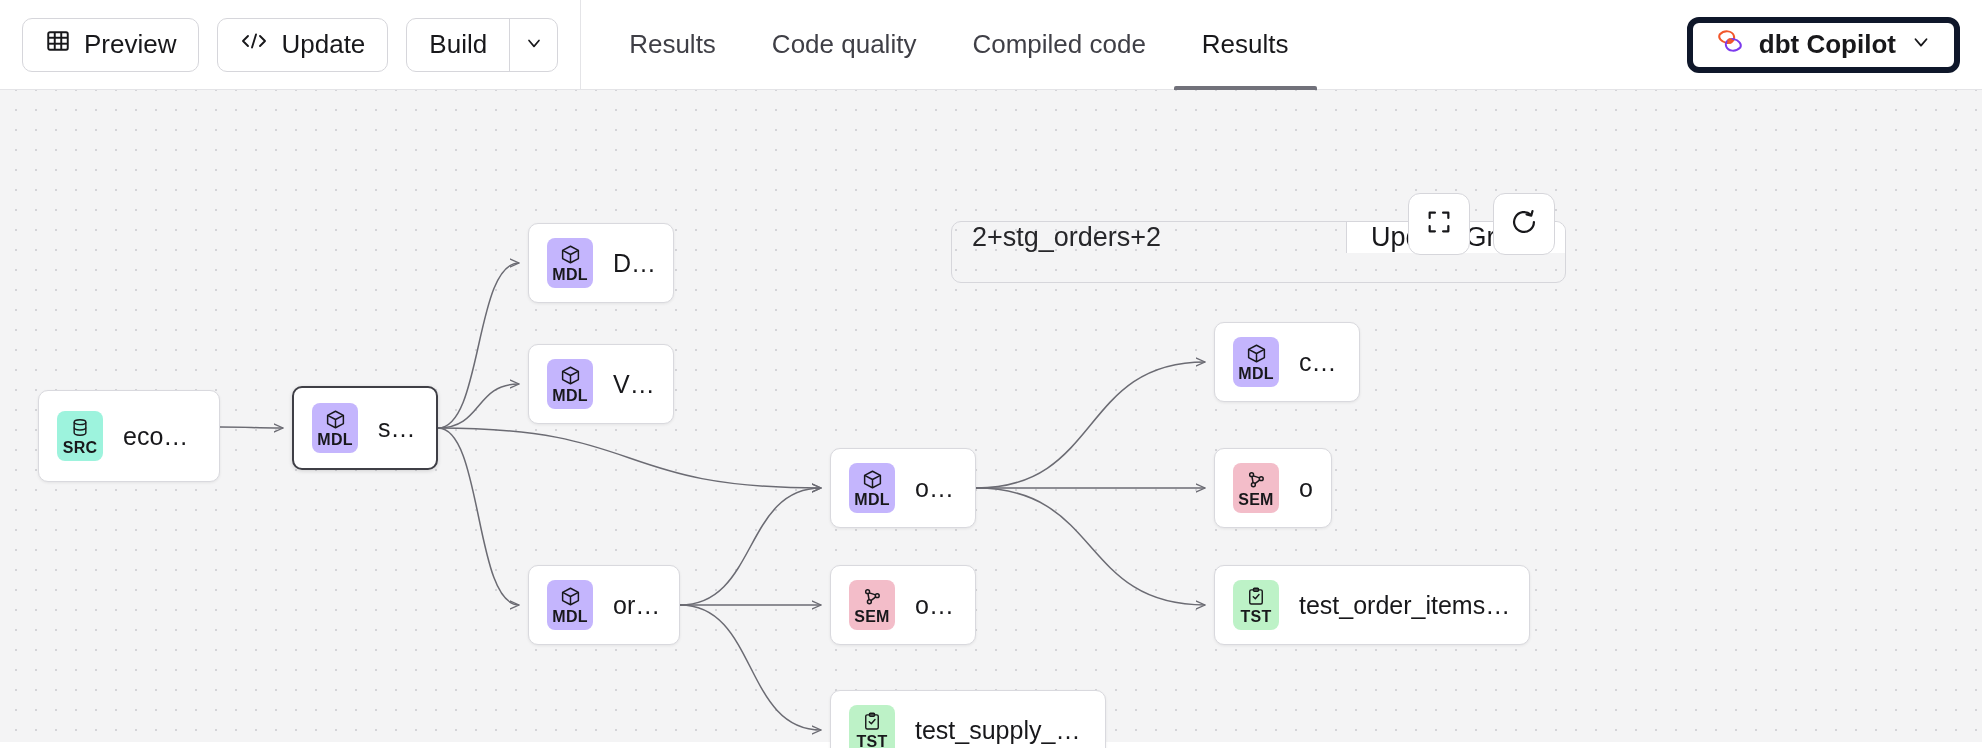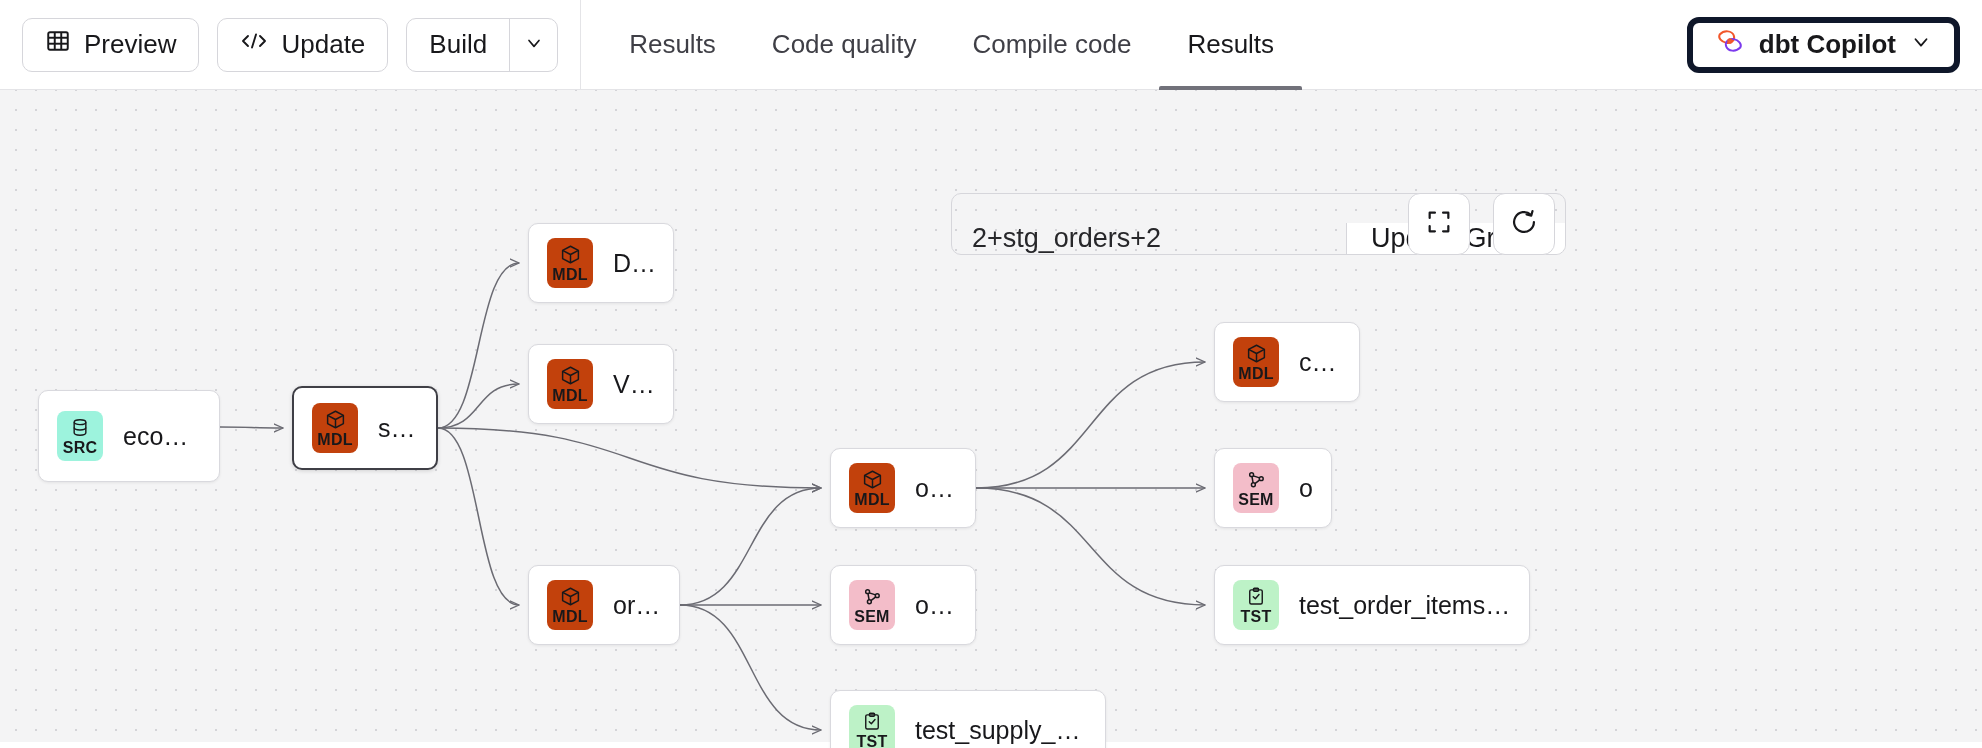--- a/index.html
+++ b/index.html
@@ -113,26 +113,27 @@
     position:absolute; left:0; right:0; bottom:0; height:6px;
     background:#ffffff;
   }
 
   
   .graph-controls {
     position: absolute; z-index: 5;
     display: flex; align-items: center; gap: 0;
   }
   .sel-box {
-    display: flex; align-items: flex-end;
+    display: flex; align-items: flex-start;
     border: 1px solid #d6d6db;
     border-radius: 10px;
     overflow: hidden;
     background: transparent;
     height: 62px;
+    margin-top: 28px;
   }
   .sel-input {
     display: flex; align-items: center;
     padding: 0 20px;
     min-width: 340px;
     font-size: 27px; color: #27272a;
     background: transparent;
     border: none; outline: none;
     font-family: "Liberation Sans", sans-serif;
     cursor: text;
@@ -175,21 +176,21 @@
   .badge {
     display: flex; flex-direction: column;
     align-items: center; justify-content: center;
     width: 46px; height: 50px;
     border-radius: 8px;
     flex: 0 0 auto;
     gap: 1px;
   }
   .badge .bglyph { display:flex; align-items:center; justify-content:center; height:22px; }
   .badge .blabel { font-size: 16px; font-weight: bold; color: #18181b; line-height: 1; letter-spacing: .2px; }
-  .badge.mdl { background: #c2410c; text-align: center; }
+  .badge.mdl { background: #c4b5fd; text-align: center; }
   .badge.src { background: #9df3dd; }
   .badge.sem { background: #f3bdc9; }
   .badge.tst { background: #bdf2c7; }
 
   .node-label {
     font-size: 25px;
     color: #18181b;
     white-space: nowrap;
     overflow: hidden;
     text-overflow: ellipsis;
@@ -250,21 +251,21 @@
   <div class="tb-divider"></div>
 
   <div class="tabs">
     <div class="tab">
         <span>Results</span>
       </div>
     <div class="tab">
         <span>Code quality</span>
       </div>
     <div class="tab">
-        <span>Compile code</span>
+        <span>Compiled code</span>
       </div>
     <div class="tab active">
         <span>Results</span>
       </div>
   </div>
 
   <div class="tb-right">
     <div class="copilot-btn">
       <span>
         <svg width="30" height="30" viewBox="0 0 32 32" fill="none">

